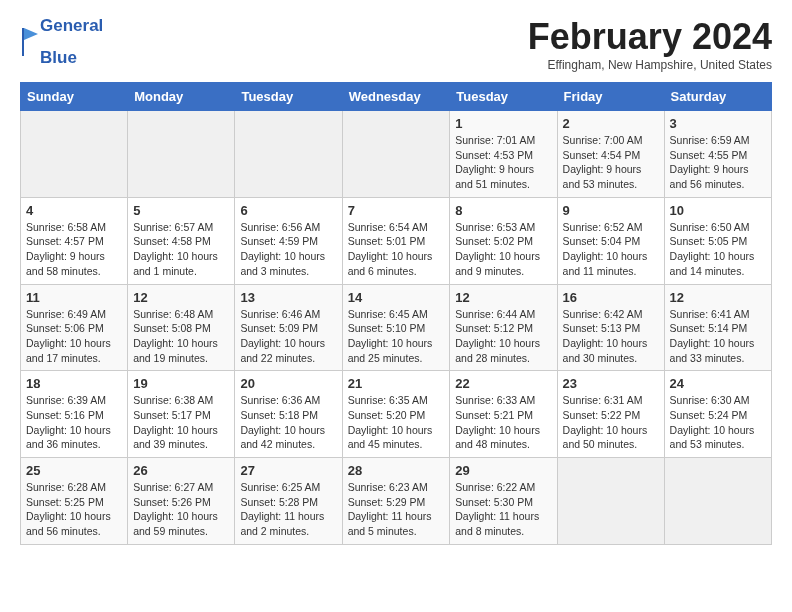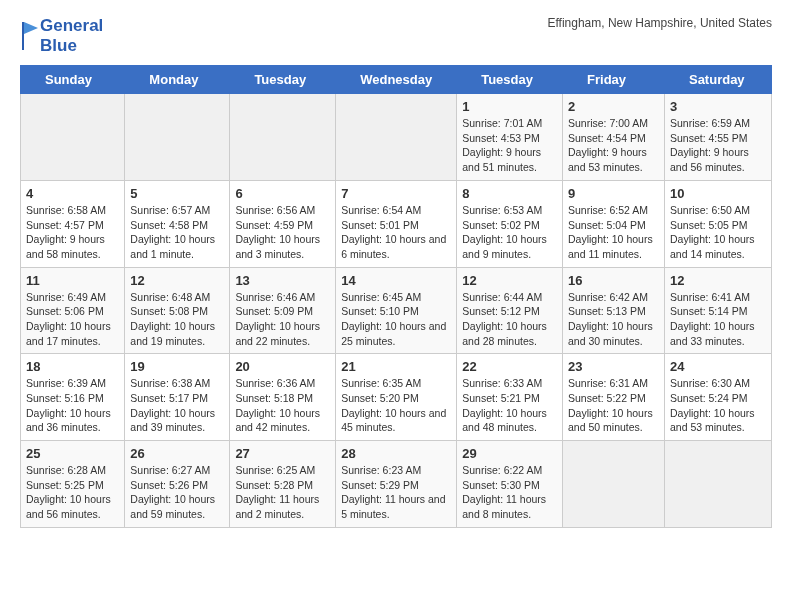--- a/index.html
+++ b/index.html
@@ -35,21 +35,21 @@
     }
     table {
       width: 100%;
       border-collapse: collapse;
       font-size: 11px;
     }
     thead tr th {
       background-color: #3a6fc4;
       color: #fff;
       text-align: left;
-      padding: 6px 24px;
+      padding: 6px 6px;
       font-size: 13px;
       font-weight: bold;
       border: 1px solid #3a6fc4;
     }
     tbody tr td {
       border: 1px solid #ccc;
       vertical-align: top;
       padding: 5px 5px;
       height: 82px;
       width: 108px;
@@ -81,25 +81,26 @@
 
 <div class="header-area">
   <div class="logo">
   <div style="display:flex;align-items:center;justify-content:center;">
     <svg width="20" height="36" viewBox="0 0 20 36">
       <polygon points="4,4 18,10 4,16" fill="#4a90d9"></polygon>
       <rect x="2" y="4" width="2" height="28" fill="#2a5db0"></rect>
     </svg>
     <div style="display:flex;flex-direction:column;line-height:1.15;">
       <span style="font-size:17px;font-weight:bold;color:#2a5db0;">General</span>
-      <span style="font-size:17px;font-weight:bold;color:#2a5db0;">Blue</span>
+      <span style="font-size:17px;font-weight:bold;color:#2a5db0;margin-top:12px;">Blue</span>
     </div>
   </div>
 </div>
   <div class="title-area">
+    <div class="month-title">February 2024</div>
     <div class="location-title">Effingham, New Hampshire, United States</div>
   </div>
 </div>
 
 <table>
   <thead>
     <tr>
       <th>Sunday</th>
       <th>Monday</th>
       <th>Tuesday</th>

